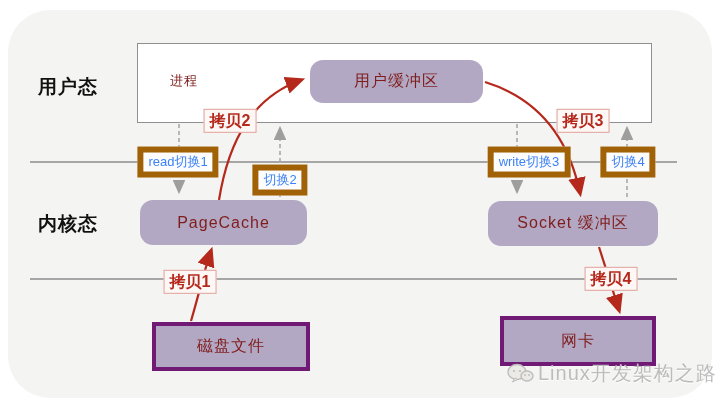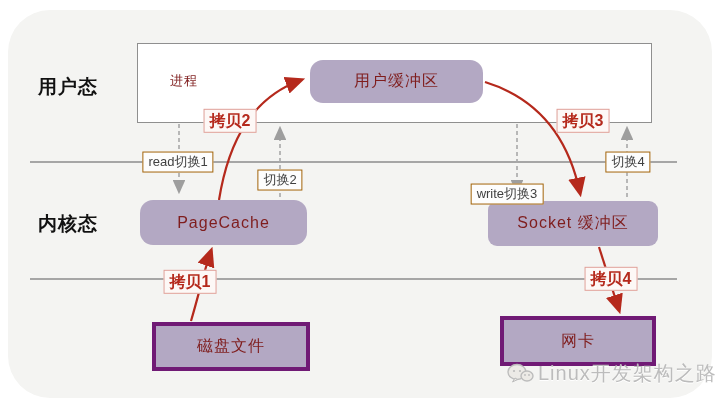--- a/index.html
+++ b/index.html
@@ -14,21 +14,21 @@
   .modelabel{position:absolute;font-size:19px;font-weight:bold;color:#111;
         letter-spacing:1px;z-index:4;}
   .process{position:absolute;left:170px;top:72px;font-size:13px;color:#7f1d1d;
         letter-spacing:1px;z-index:2;}
   .node{position:absolute;display:flex;align-items:center;justify-content:center;
         background:#b3a8c3;color:#7f1d1d;font-size:16px;letter-spacing:1px;z-index:4;}
   .node.round{border-radius:13px;}
   .node.rect{border:4px solid #701a75;}
   .tag{position:absolute;transform:translate(-50%,-50%);white-space:nowrap;
         padding:2px 5px;font-size:13px;z-index:5;line-height:1.15;}
-  .tag.switch{color:#404040;background:#fdfdfd;border:1px solid #a16207;}
+  .tag.switch{color:#3b82f6;background:#fdfdfd;border:6px solid #a16207;}
   .tag.copy{color:#b5291c;background:#fdf8f6;border:1px solid #dfa099;
         font-size:16px;font-weight:bold;}
   .watermark{position:absolute;left:506px;top:360px;display:flex;align-items:center;
         gap:4px;color:#bcbcbc;font-size:20px;letter-spacing:1px;z-index:6;
         text-shadow:0 1px 0 #ffffff;}
 </style>
 </head>
 <body>
 
 <div class="stage">
@@ -61,27 +61,27 @@
     <path d="M627,197 L627,129" stroke="#a8a8a8" stroke-width="1.6" fill="none" stroke-dasharray="4,3" marker-end="url(#grayArrow)"></path>
 
     <path d="M191,321 C199,294 204,271 211,251" stroke="#b5291c" stroke-width="2.2" fill="none" marker-end="url(#redArrow)"></path>
     <path d="M219,200 C229,138 254,97 301,80" stroke="#b5291c" stroke-width="2.2" fill="none" marker-end="url(#redArrow)"></path>
     <path d="M485,82 C540,99 569,140 580,193" stroke="#b5291c" stroke-width="2.2" fill="none" marker-end="url(#redArrow)"></path>
     <path d="M599,247 L619,310" stroke="#b5291c" stroke-width="2.2" fill="none" marker-end="url(#redArrow)"></path>
   </svg>
 
   <div class="node round" style="left:310px;top:60px;width:173px;height:43px;">用户缓冲区</div>
   <div class="node round" style="left:140px;top:200px;width:167px;height:45px;">PageCache</div>
-  <div class="node round" style="left:488px;top:201px;width:170px;height:45px;border-radius:9px;">Socket 缓冲区</div>
+  <div class="node round" style="left:488px;top:201px;width:170px;height:45px;">Socket 缓冲区</div>
   <div class="node rect" style="left:152px;top:322px;width:150px;height:41px;">磁盘文件</div>
   <div class="node rect" style="left:500px;top:316px;width:148px;height:42px;">网卡</div>
 
   <div class="tag switch" style="left:178px;top:162px;">read切换1</div>
   <div class="tag switch" style="left:280px;top:180px;">切换2</div>
-  <div class="tag switch" style="left:507px;top:162px;margin-top:32px;">write切换3</div>
+  <div class="tag switch" style="left:529px;top:162px;">write切换3</div>
   <div class="tag switch" style="left:628px;top:162px;">切换4</div>
 
   <div class="tag copy" style="left:190px;top:282px;">拷贝1</div>
   <div class="tag copy" style="left:230px;top:121px;">拷贝2</div>
   <div class="tag copy" style="left:583px;top:121px;">拷贝3</div>
   <div class="tag copy" style="left:611px;top:279px;">拷贝4</div>
 
   <div class="watermark">
     <span style="display:inline-flex;">
       <svg width="28" height="24" viewBox="0 0 28 24">

